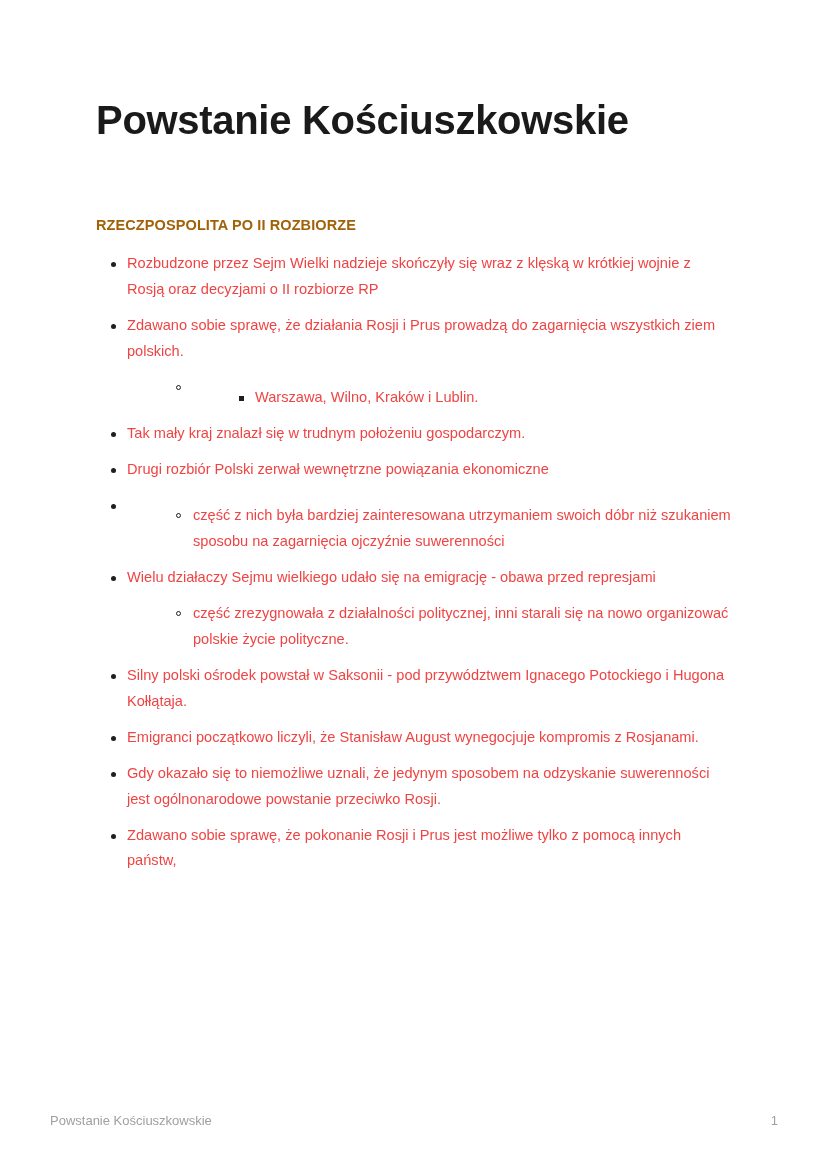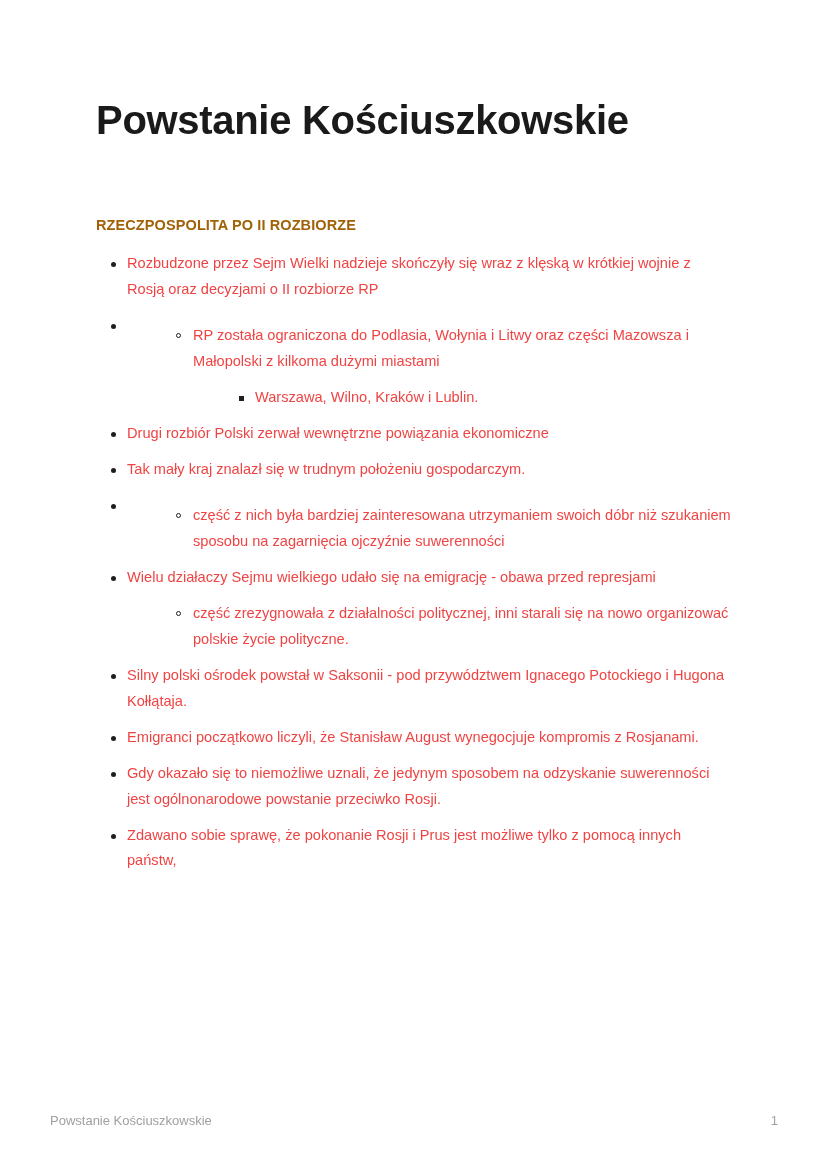--- a/index.html
+++ b/index.html
@@ -149,44 +149,44 @@
 
     <ul class="lvl1">
 
       <li class="item">
         <span class="marker"></span>
         <span class="li-text">Rozbudzone przez Sejm Wielki nadzieje skończyły się wraz z klęską w krótkiej wojnie z Rosją oraz decyzjami o II rozbiorze RP</span>
       </li>
 
       <li class="item">
         <span class="marker"></span>
+        <span class="li-text">Zdawano sobie sprawę, że działania Rosji i Prus prowadzą do zagarnięcia wszystkich ziem polskich.</span>
 
         <ul class="lvl2">
           <li class="item">
             <span class="marker"></span>
-            <span class="li-text">RP została ograniczona do Podlasia, Wołynia i Litwy oraz części Mazowsza i Małopolski z kilkoma dużymi miastami</span>
 
             <ul class="lvl3">
               <li class="item">
                 <span class="marker"></span>
                 <span class="li-text">Warszawa, Wilno, Kraków i Lublin.</span>
               </li>
             </ul>
           </li>
         </ul>
       </li>
 
       <li class="item">
         <span class="marker"></span>
+        <span class="li-text">Tak mały kraj znalazł się w trudnym położeniu gospodarczym.</span>
+      </li>
+
+      <li class="item">
+        <span class="marker"></span>
         <span class="li-text">Drugi rozbiór Polski zerwał wewnętrzne powiązania ekonomiczne</span>
-      </li>
-
-      <li class="item">
-        <span class="marker"></span>
-        <span class="li-text">Tak mały kraj znalazł się w trudnym położeniu gospodarczym.</span>
       </li>
 
       <li class="item">
         <span class="marker"></span>
 
         <ul class="lvl2">
           <li class="item">
             <span class="marker"></span>
             <span class="li-text">część z nich była bardziej zainteresowana utrzymaniem swoich dóbr niż szukaniem sposobu na zagarnięcia ojczyźnie suwerenności</span>
           </li>

